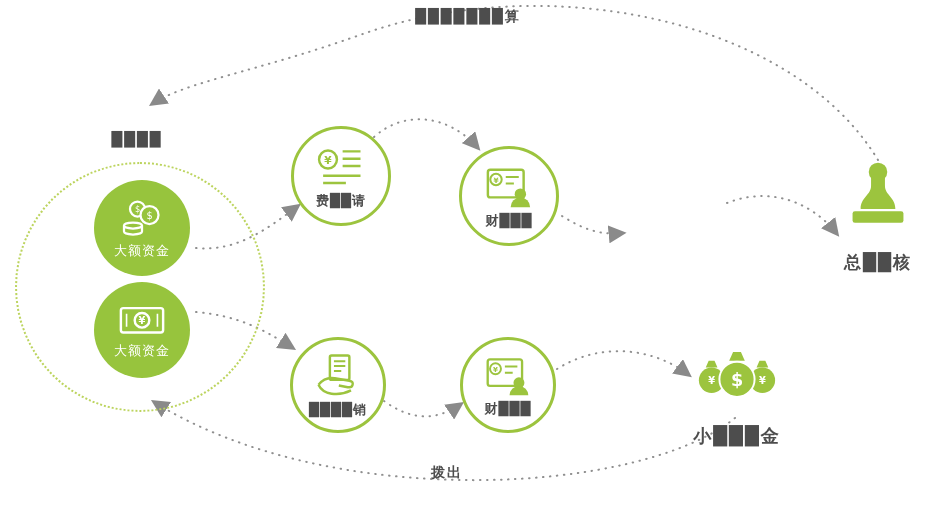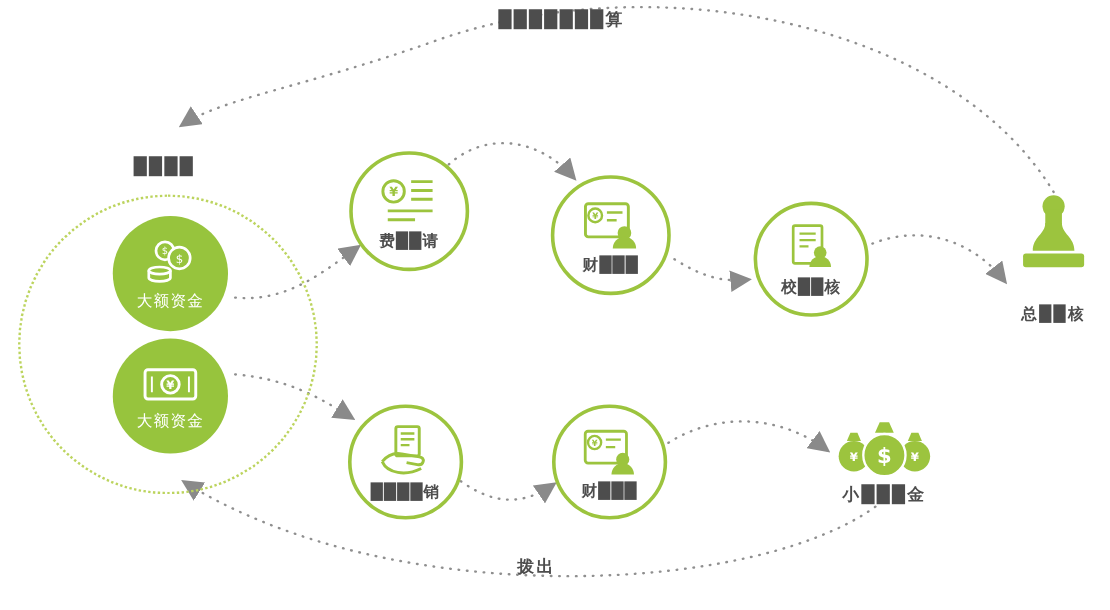--- a/index.html
+++ b/index.html
@@ -94,45 +94,32 @@
       <circle cx="16" cy="20" r="7" fill="none" stroke="#9cc43e" stroke-width="2.5"></circle>
       <text x="16" y="24" font-size="9" fill="#9cc43e" text-anchor="middle" font-weight="bold">¥</text>
       <g fill="#9cc43e">
         <circle cx="46" cy="38" r="7"></circle>
         <path d="M34 54 a12 12 0 0 1 24 0 z"></path>
       </g>
     </svg>
     <span class="clabel">财███</span>
   </div>
 
-  <div class="circle outlined" style="left:628px;top:168px;width:96px;height:96px">
-    <svg viewBox="0 0 64 56" width="48" height="42">
-      <g fill="none" stroke="#9cc43e" stroke-width="3">
-        <rect x="12" y="4" width="32" height="42" rx="2"></rect>
-        <path d="M19 13 h18 M19 20 h18 M19 27 h10" stroke-width="2.5"></path>
-      </g>
-      <g fill="#9cc43e">
-        <circle cx="42" cy="34" r="7"></circle>
-        <path d="M30 50 a12 12 0 0 1 24 0 z"></path>
-      </g>
-    </svg>
-    <span class="clabel">校██核</span>
-  </div>
 
   <div class="node" style="left:841px;top:160px;width:74px">
     <svg viewBox="0 0 64 60" width="74" height="70">
       <g fill="#9cc43e">
         <circle cx="32" cy="10" r="8"></circle>
         <rect x="26" y="12" width="12" height="12"></rect>
         <path d="M17 42 C17 32 26 30 26 22 L38 22 C38 30 47 32 47 42 Z"></path>
         <rect x="10" y="44" width="44" height="10" rx="2"></rect>
       </g>
     </svg>
   </div>
-  <div class="txt" style="left:878px;top:262px;font-size:13px">总██核</div>
+  <div class="txt" style="left:878px;top:262px;font-size:17px">总██核</div>
 
   <div class="circle outlined" style="left:290px;top:337px;width:96px;height:96px">
     <svg viewBox="0 0 64 56" width="52" height="46">
       <g fill="none" stroke="#9cc43e" stroke-width="3">
         <rect x="22" y="4" width="24" height="30" rx="2"></rect>
         <path d="M27 11 h14 M27 17 h14 M27 23 h9" stroke-width="2.5"></path>
         <path d="M8 40 q8 -10 20 -8 l18 3 q5 1 4 5 q-1 4 -6 3 l-11 -2"></path>
         <path d="M8 40 q4 9 16 11 q12 2 24 -4"></path>
       </g>
     </svg>
@@ -163,15 +150,15 @@
         <path d="M64 30 h12 l-3 -7 h-6 z"></path>
         <circle cx="70" cy="43" r="13"></circle>
         <path d="M36 23 h16 l-4 -9 h-8 z"></path>
         <circle cx="44" cy="42" r="18" stroke="#fff" stroke-width="2"></circle>
       </g>
       <text x="18" y="47" font-size="10" fill="#fff" text-anchor="middle" font-weight="bold">¥</text>
       <text x="70" y="47" font-size="10" fill="#fff" text-anchor="middle" font-weight="bold">¥</text>
       <text x="44" y="49" font-size="18" fill="#fff" text-anchor="middle" font-weight="bold">$</text>
     </svg>
   </div>
-  <div class="txt" style="left:737px;top:413px;font-size:14px">小███金</div>
+  <div class="txt" style="left:737px;top:436px;font-size:18px">小███金</div>
 
 </div>
 
 </body></html>

